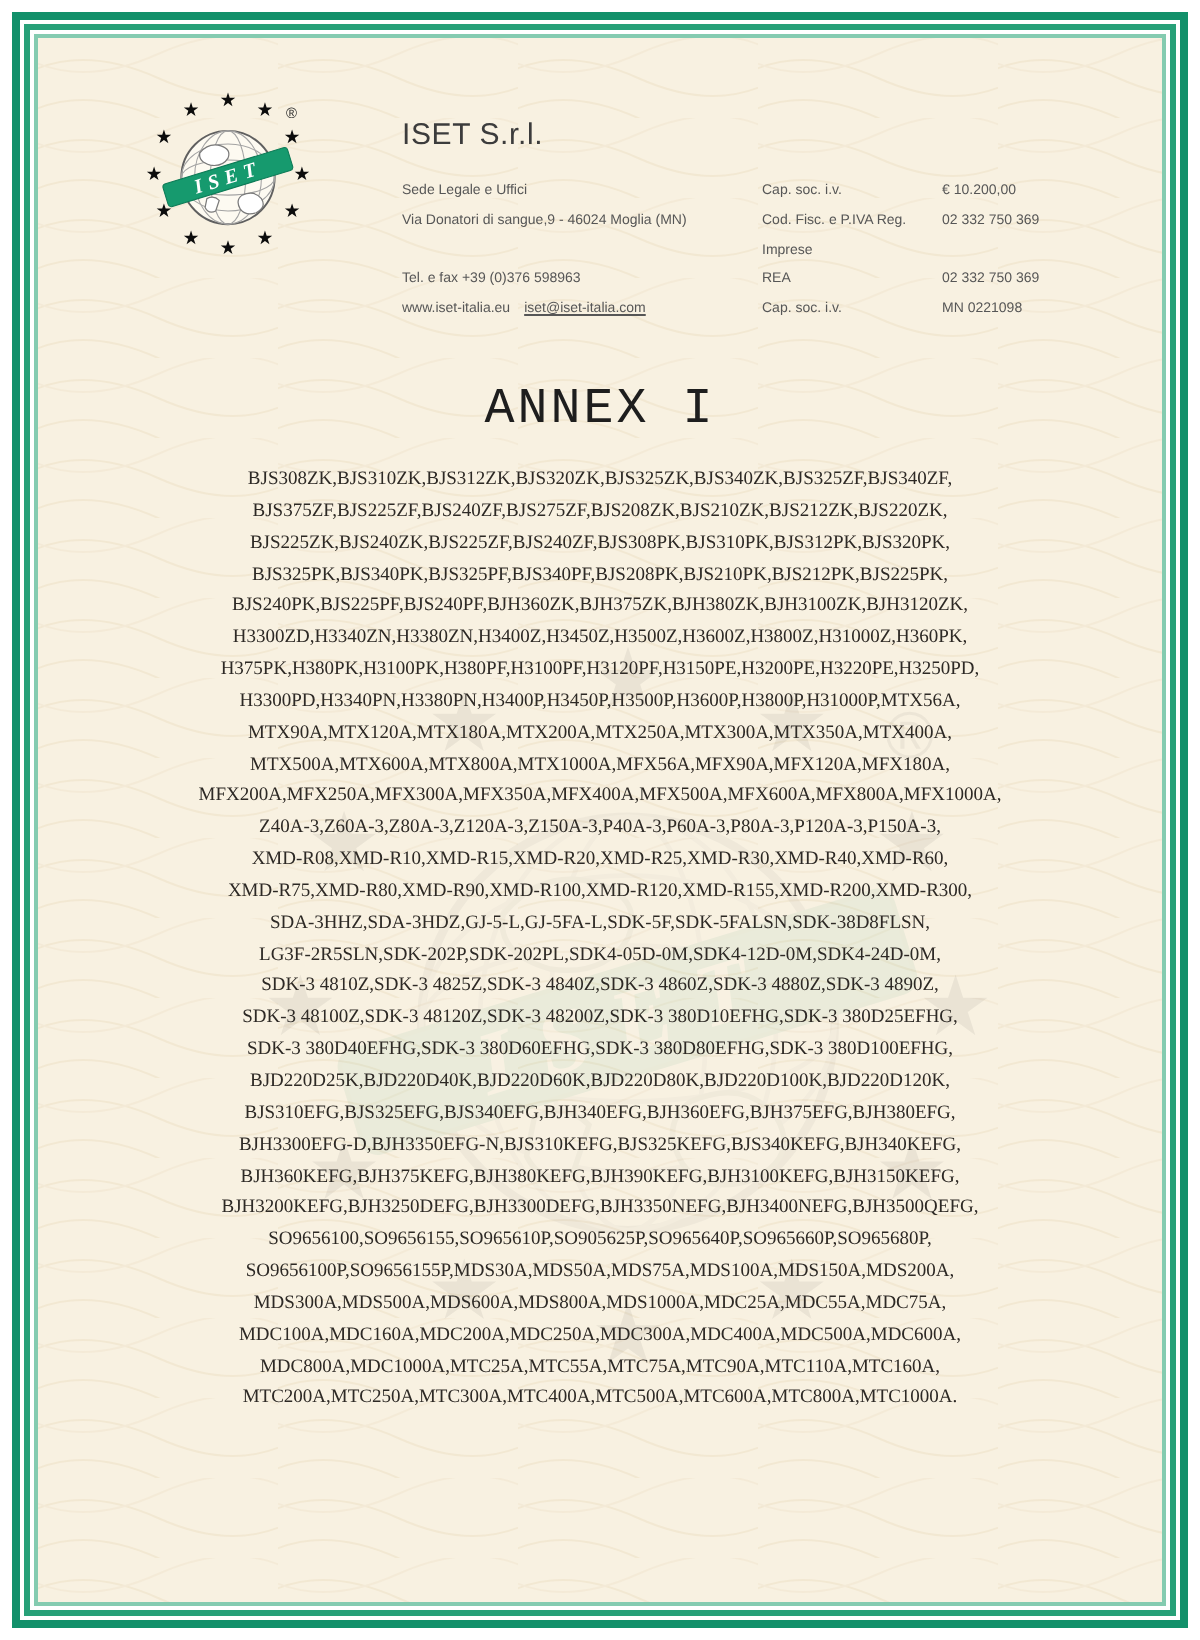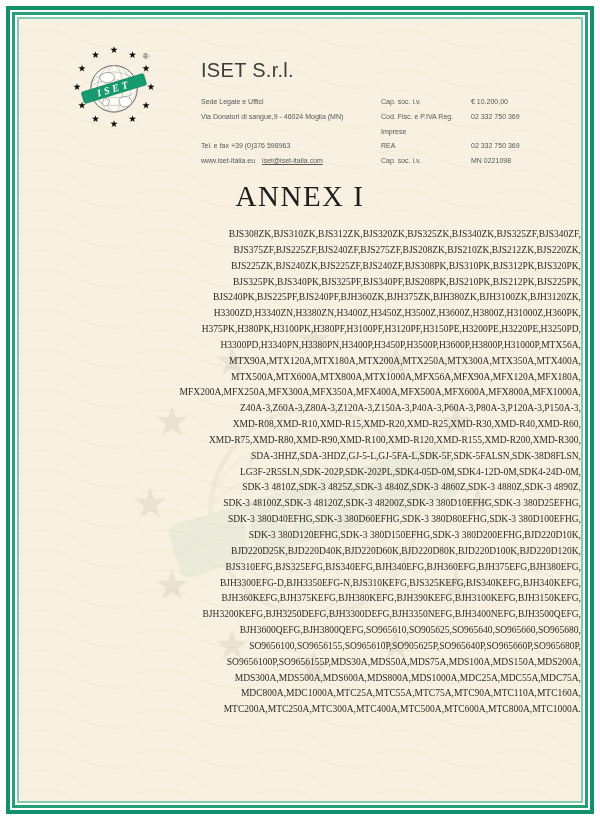--- a/index.html
+++ b/index.html
@@ -10,30 +10,30 @@
   .bg-pattern{position:absolute;inset:0;width:100%;height:100%;opacity:.55;}
   .watermark{position:absolute;left:100px;top:290px;width:390px;height:390px;opacity:.055;}
   .content{position:relative;z-index:2;height:100%;box-sizing:border-box;}
 
   
   .header{display:flex;padding:24px 20px 0 36px;}
   .logo-block{width:118px;text-align:center;flex:none;}
   .logo-svg{width:88px;height:88px;display:block;margin:0 auto;}
   .logo-caption{font-weight:bold;font-size:7.6px;line-height:9.5px;color:#1c2238;letter-spacing:.2px;margin-top:3px;}
   .company-block{flex:1;padding-left:28px;padding-top:16px;}
-  .company-name{font-size:20px;font-weight:400;color:#3c3c3c;margin:0 0 13px 0;letter-spacing:.3px;}
+  .company-name{font-size:15px;font-weight:400;color:#3c3c3c;margin:0 0 13px 0;letter-spacing:.3px;}
   .info-row{display:flex;font-size:7px;color:#565656;line-height:14.8px;}
   .info-label{width:180px;flex:none;}
   .info-field{width:90px;flex:none;}
   .info-value{flex:1;}
   .email-link{text-decoration:underline;color:#565656;margin-left:7px;}
 
   
-  .annex-title{font-family:Liberation Serif, serif;font-weight:400;font-size:29px;letter-spacing:1.5px;color:#1e1e1e;text-align:center;margin:11px 0 0 0;}
-  .annex-body{margin-top:14px;text-align:right;}
+  .annex-title{font-family:Liberation Mono, monospace;font-weight:400;font-size:25px;letter-spacing:1.5px;color:#1e1e1e;text-align:center;margin:27px 0 0 0;}
+  .annex-body{margin-top:14px;text-align:center;}
   .annex-line{font-family:"Liberation Serif",serif;font-size:9.5px;line-height:15.85px;color:#2d2925;white-space:nowrap;}
 </style>
 </head>
 <body>
 
 <div class="page">
   <div class="frame1">
     <div class="frame2">
       <div class="frame3">
 
@@ -137,30 +137,29 @@
               <div class="annex-line">MTX500A,MTX600A,MTX800A,MTX1000A,MFX56A,MFX90A,MFX120A,MFX180A,</div>
               <div class="annex-line">MFX200A,MFX250A,MFX300A,MFX350A,MFX400A,MFX500A,MFX600A,MFX800A,MFX1000A,</div>
               <div class="annex-line">Z40A-3,Z60A-3,Z80A-3,Z120A-3,Z150A-3,P40A-3,P60A-3,P80A-3,P120A-3,P150A-3,</div>
               <div class="annex-line">XMD-R08,XMD-R10,XMD-R15,XMD-R20,XMD-R25,XMD-R30,XMD-R40,XMD-R60,</div>
               <div class="annex-line">XMD-R75,XMD-R80,XMD-R90,XMD-R100,XMD-R120,XMD-R155,XMD-R200,XMD-R300,</div>
               <div class="annex-line">SDA-3HHZ,SDA-3HDZ,GJ-5-L,GJ-5FA-L,SDK-5F,SDK-5FALSN,SDK-38D8FLSN,</div>
               <div class="annex-line">LG3F-2R5SLN,SDK-202P,SDK-202PL,SDK4-05D-0M,SDK4-12D-0M,SDK4-24D-0M,</div>
               <div class="annex-line">SDK-3 4810Z,SDK-3 4825Z,SDK-3 4840Z,SDK-3 4860Z,SDK-3 4880Z,SDK-3 4890Z,</div>
               <div class="annex-line">SDK-3 48100Z,SDK-3 48120Z,SDK-3 48200Z,SDK-3 380D10EFHG,SDK-3 380D25EFHG,</div>
               <div class="annex-line">SDK-3 380D40EFHG,SDK-3 380D60EFHG,SDK-3 380D80EFHG,SDK-3 380D100EFHG,</div>
-              <div class="annex-line">SDK-3 380D120EFHG,SDK-3 380D150EFHG,SDK-3 380D200EFHG,BJD220D10K,</div>
               <div class="annex-line">BJD220D25K,BJD220D40K,BJD220D60K,BJD220D80K,BJD220D100K,BJD220D120K,</div>
               <div class="annex-line">BJS310EFG,BJS325EFG,BJS340EFG,BJH340EFG,BJH360EFG,BJH375EFG,BJH380EFG,</div>
               <div class="annex-line">BJH3300EFG-D,BJH3350EFG-N,BJS310KEFG,BJS325KEFG,BJS340KEFG,BJH340KEFG,</div>
               <div class="annex-line">BJH360KEFG,BJH375KEFG,BJH380KEFG,BJH390KEFG,BJH3100KEFG,BJH3150KEFG,</div>
               <div class="annex-line">BJH3200KEFG,BJH3250DEFG,BJH3300DEFG,BJH3350NEFG,BJH3400NEFG,BJH3500QEFG,</div>
-              <div class="annex-line">BJH3600QEFG,BJH3800QEFG,SO965610,SO905625,SO965640,SO965660,SO965680,</div>
               <div class="annex-line">SO9656100,SO9656155,SO965610P,SO905625P,SO965640P,SO965660P,SO965680P,</div>
               <div class="annex-line">SO9656100P,SO9656155P,MDS30A,MDS50A,MDS75A,MDS100A,MDS150A,MDS200A,</div>
               <div class="annex-line">MDS300A,MDS500A,MDS600A,MDS800A,MDS1000A,MDC25A,MDC55A,MDC75A,</div>
+              <div class="annex-line">MDC100A,MDC160A,MDC200A,MDC250A,MDC300A,MDC400A,MDC500A,MDC600A,</div>
               <div class="annex-line">MDC800A,MDC1000A,MTC25A,MTC55A,MTC75A,MTC90A,MTC110A,MTC160A,</div>
               <div class="annex-line">MTC200A,MTC250A,MTC300A,MTC400A,MTC500A,MTC600A,MTC800A,MTC1000A.</div>
             </div>
 
         </div>
       </div>
     </div>
   </div>
 </div>
 

